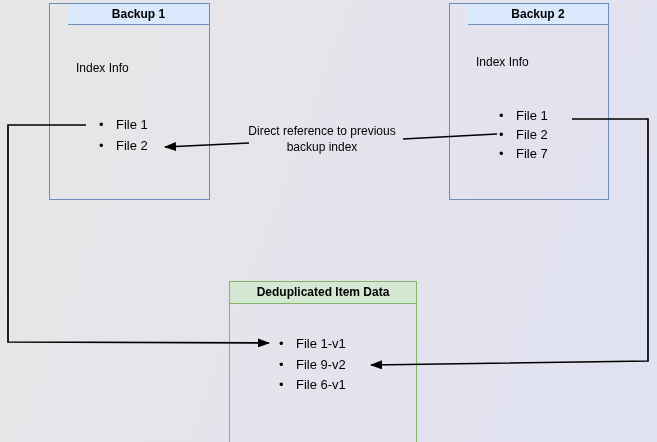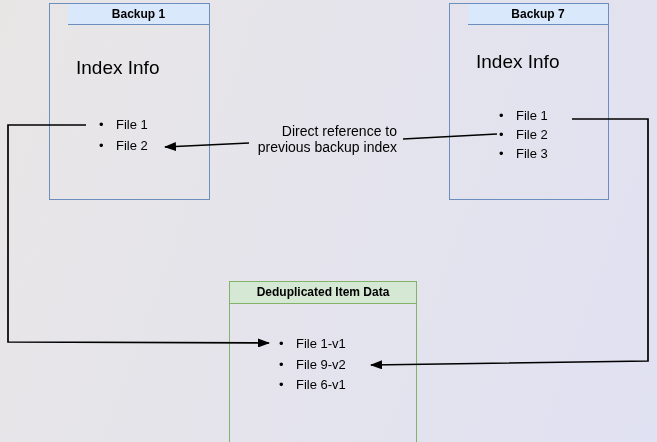--- a/index.html
+++ b/index.html
@@ -22,21 +22,21 @@
     box-sizing:border-box;
     width:100%;
     text-align:center;
     font-weight:bold;
     font-size:12px;
   }
   .box.blue  .hdr { height:21px; line-height:20px; background:var(--blue-header,#dae8fc);  border-bottom:1px solid var(--blue-border,#6c8ebf); }
   .box.green .hdr { height:22px; line-height:21px; background:var(--green-header,#d5e8d4); border-bottom:1px solid var(--green-border,#82b366); }
   .subtitle {
     position:absolute;
-    font-size:19px;
+    font-size:12px;
     line-height:18px;
     white-space:nowrap;
   }
   .list { position:absolute; font-size:13px; }
   .li { position:relative; padding-left:20px; white-space:nowrap; }
   .li::before { content:"\2022"; position:absolute; left:3px; }
   .lh21 .li { line-height:21px; }
   .lh19 .li { line-height:19px; }
   .lh20 .li { line-height:20.5px; }
   .wires {
@@ -47,47 +47,47 @@
   .wires polyline, .wires line {
     fill:none;
     stroke:var(--arrow,#000000);
     stroke-width:1.7;
   }
   .wires marker path { fill:var(--arrow,#000000); }
   .edge-label {
     position:absolute;
     left:247px; top:124px;
     width:150px;
-    text-align:right;
-    font-size:14px;
+    text-align:center;
+    font-size:12px;
     line-height:15.5px;
     z-index:6;
   }
 </style>
 </head>
 <body>
 
 <div class="canvas">
 
   <div class="box blue" style="left:49px; top:3px; width:161px; height:197px;">
     <div class="hdr">Backup 1</div>
     <div class="subtitle" style="left:26px; top:55px;">Index Info</div>
     <div class="list lh21" style="left:46px; top:110px;">
       <div class="li"><span>File 1</span></div>
       <div class="li"><span>File 2</span></div>
     </div>
   </div>
 
   <div class="box blue" style="left:449px; top:3px; width:160px; height:197px;">
-    <div class="hdr">Backup 7</div>
+    <div class="hdr">Backup 2</div>
     <div class="subtitle" style="left:26px; top:49px;">Index Info</div>
     <div class="list lh19" style="left:46px; top:102px;">
       <div class="li"><span>File 1</span></div>
       <div class="li"><span>File 2</span></div>
-      <div class="li"><span>File 3</span></div>
+      <div class="li"><span>File 7</span></div>
     </div>
   </div>
 
   <div class="box green" style="left:229px; top:281px; width:188px; height:191px;">
     <div class="hdr">Deduplicated Item Data</div>
     <div class="list lh20" style="left:46px; top:52px;text-align:center;">
       <div class="li"><span>File 1-v1</span></div>
       <div class="li"><span>File 9-v2</span></div>
       <div class="li"><span>File 6-v1</span></div>
     </div>

